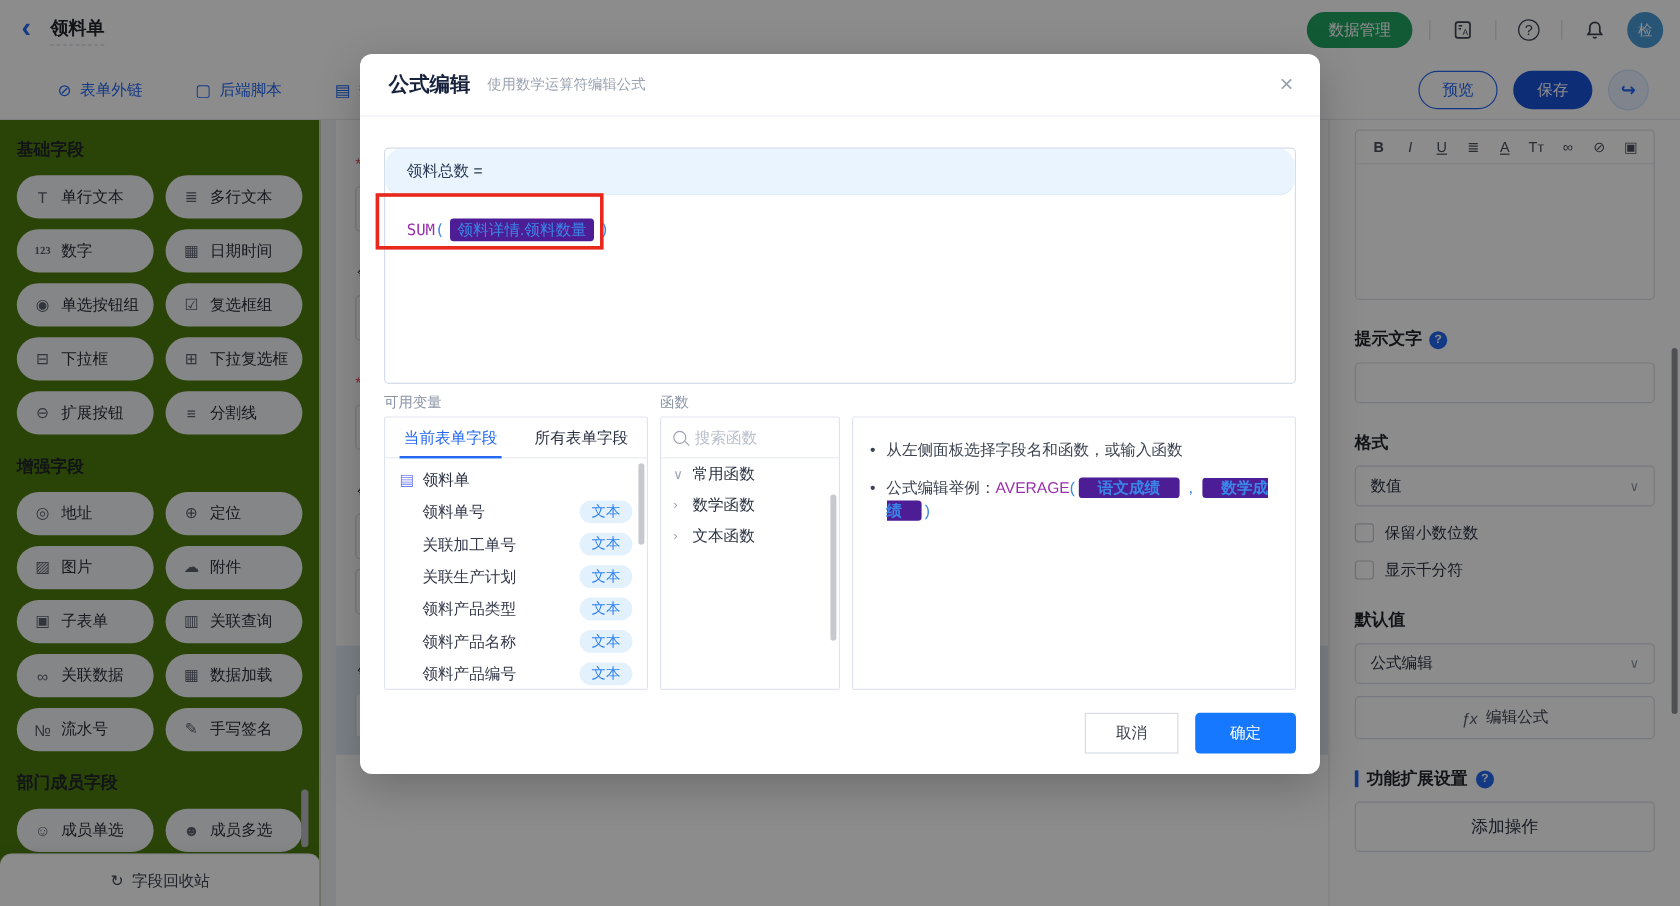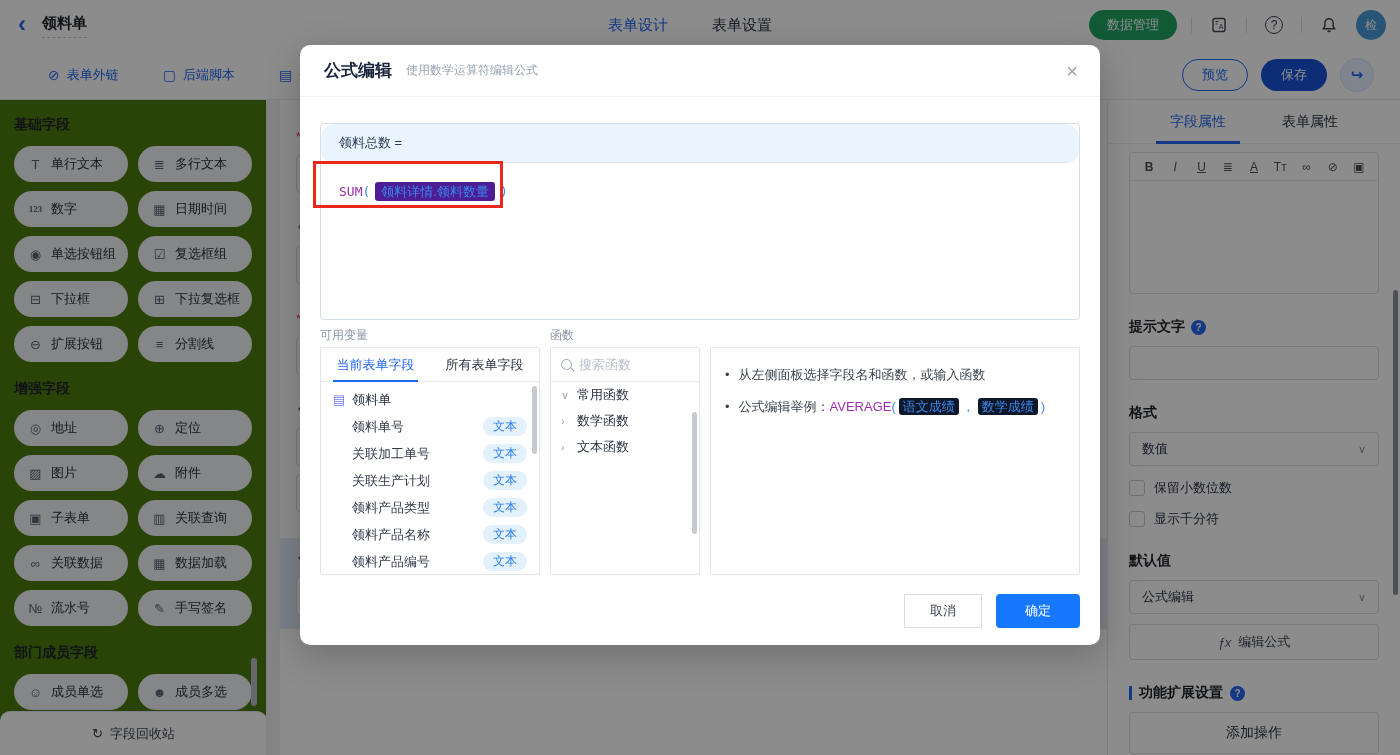--- a/index.html
+++ b/index.html
@@ -141,40 +141,36 @@
   .f-search input { border:none; outline:none; width:100px; font-size:13px; color:#33394a; }
   .f-search input::placeholder { color:#b9c0cb; }
   .f-group { height:26px; display:flex; align-items:center; gap:6px; padding-left:10px; font-size:13px; color:#2a3242; cursor:pointer; }
   .tw { color:#9aa3b2; font-size:11px; width:10px; }
   .f-item { height:24px; display:flex; align-items:center; padding-left:27px; font-size:13px; color:#2a3242; cursor:pointer; }
   .f-thumb { position:absolute; right:2px; top:64px; width:5px; height:122px; border-radius:3px; background:#c6c9cf; }
 
   .tpanel { width:370px; height:228px; border:1px solid #dfe4ee; border-radius:2px; padding:17px 14px; }
   .tip-line { display:flex; gap:9px; font-size:13px; color:#3c4350; margin-bottom:13px; line-height:19px; }
   .bullet { color:#3c4350; font-size:13px; }
-  .tip-chip { background:#0f172a; color:#3a86e8; border-radius:3px; padding:1px 4px; margin:0 3px; }
+  .tip-chip { background:#4c1d95; color:#3a86e8; border-radius:3px; padding:1px 16px; margin:0 3px;font-weight:bold; }
 
   .m-footer { position:absolute; right:20px; bottom:17px; display:flex; gap:14px; }
   .btn-cancel { width:78px; height:34px; border:1px solid #d8dce4; border-radius:0; background:#fff;
     font-size:13px; color:#3c4350; display:flex; align-items:center; justify-content:center; cursor:pointer;margin-left:35px; }
   .btn-ok { width:84px; height:34px; border:none; border-radius:4px; background:#1677ff;
     font-size:13px; color:#fff; display:flex; align-items:center; justify-content:center; cursor:pointer; }
 </style>
 </head>
 <body>
 
 <div id="app">
 
   <div class="topbar">
     <span class="back">‹</span>
     <span class="doc-title">领料单</span>
-    <div class="top-tabs">
-      <span class="top-tab active">表单设计</span>
-      <span class="top-tab">表单设置</span>
-    </div>
     <div class="top-right">
       <button class="btn-green">数据管理</button>
       <div class="vdiv"></div>
       <span class="ico-btn">
         <svg width="18" height="18" viewBox="0 0 18 18">
             <rect x="3" y="2.5" width="12" height="13" rx="2" fill="none" stroke="#3c4350" stroke-width="1.4"></rect>
             <path d="M5.5 5.5h3M5.5 8h2" stroke="#3c4350" stroke-width="1.2" fill="none"></path>
             <text x="11" y="13" font-size="7" fill="#3c4350" text-anchor="middle" font-family="Liberation Sans,sans-serif">A</text>
           </svg>
       </span>
@@ -388,24 +384,20 @@
           <div class="clabel">
             <span class="star"></span><span>领</span>
           </div>
           <div class="cinput"></div>
 
         </div>
       </div>
   </div>
 
   <div class="rightpanel">
-    <div class="rp-tabs">
-      <span class="rp-tab active">字段属性</span>
-      <span class="rp-tab">表单属性</span>
-    </div>
     <div class="rte">
       <div class="rte-toolbar">
         <span class="rte-ic b">B</span>
         <span class="rte-ic i">I</span>
         <span class="rte-ic u">U</span>
         <span class="rte-ic">≣</span>
         <span class="rte-ic a">A</span>
         <span class="rte-ic">Tт</span>
         <span class="rte-ic">∞</span>
         <span class="rte-ic">⊘</span>

